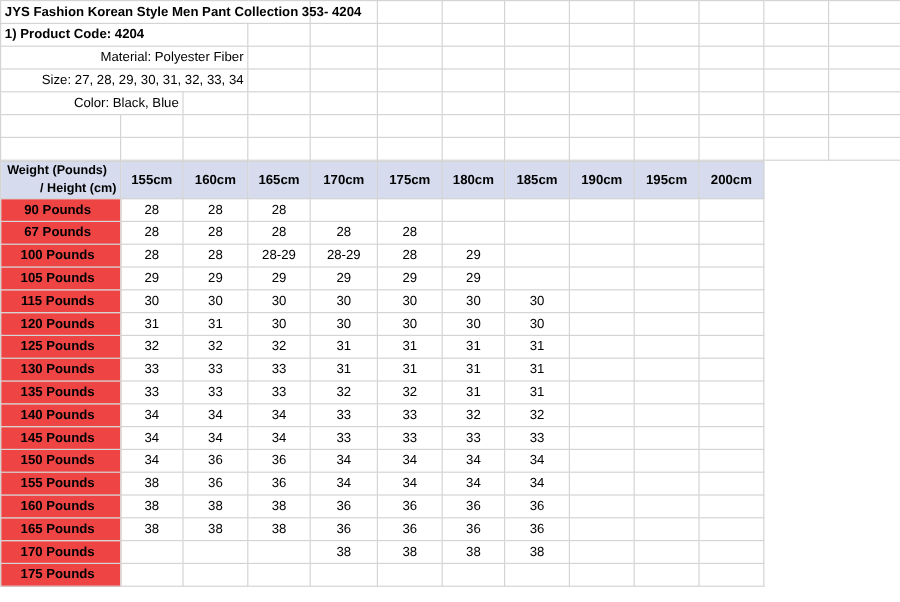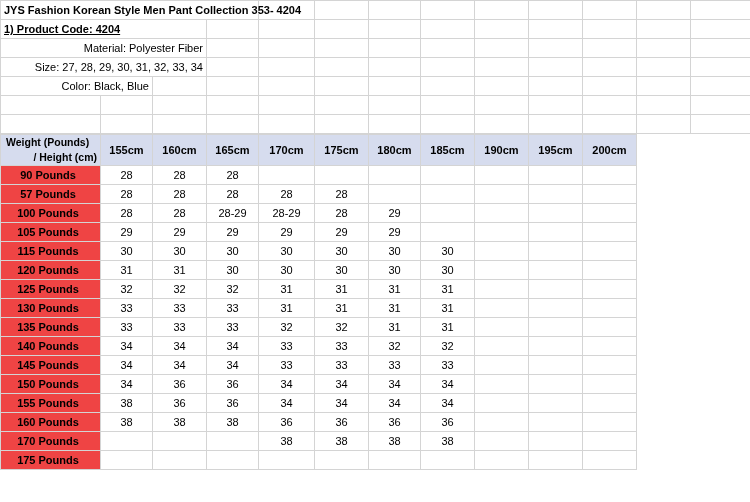--- a/index.html
+++ b/index.html
@@ -84,21 +84,20 @@
   .data-row td.rowlabel {
     background: #ef4444;
     font-weight: bold;
     text-align: center;
     padding-right: 8px;
   }
   .tall-head td {
     height: 34px;
   }
   .underline {
-    text-decoration: underline;
   }
 </style>
 </head>
 <body>
 
 <div id="sheet">
   <table class="grid">
     <colgroup>
       <col class="c0">
         <col class="c1">
@@ -259,21 +258,21 @@
           <td>28</td>
           <td></td>
           <td></td>
           <td></td>
           <td></td>
           <td></td>
           <td></td>
           <td></td>
         </tr>
         <tr class="data-row">
-          <td class="rowlabel">57 Pounds</td>
+          <td class="rowlabel">67 Pounds</td>
           <td>28</td>
           <td>28</td>
           <td>28</td>
           <td>28</td>
           <td>28</td>
           <td></td>
           <td></td>
           <td></td>
           <td></td>
           <td></td>
@@ -416,20 +415,33 @@
           <td>34</td>
           <td>34</td>
           <td>34</td>
           <td>34</td>
           <td></td>
           <td></td>
           <td></td>
         </tr>
         <tr class="data-row">
           <td class="rowlabel">160 Pounds</td>
+          <td>38</td>
+          <td>38</td>
+          <td>38</td>
+          <td>36</td>
+          <td>36</td>
+          <td>36</td>
+          <td>36</td>
+          <td></td>
+          <td></td>
+          <td></td>
+        </tr>
+        <tr class="data-row">
+          <td class="rowlabel">165 Pounds</td>
           <td>38</td>
           <td>38</td>
           <td>38</td>
           <td>36</td>
           <td>36</td>
           <td>36</td>
           <td>36</td>
           <td></td>
           <td></td>
           <td></td>

